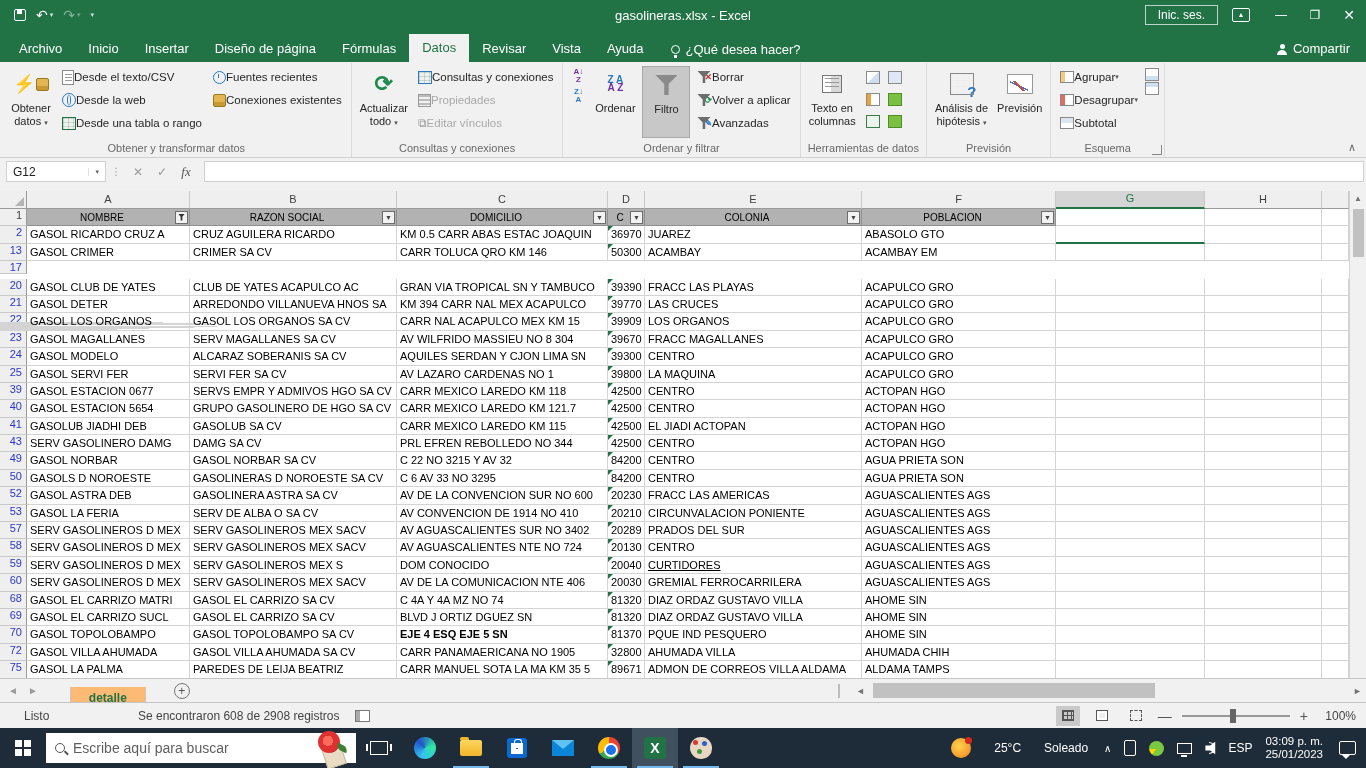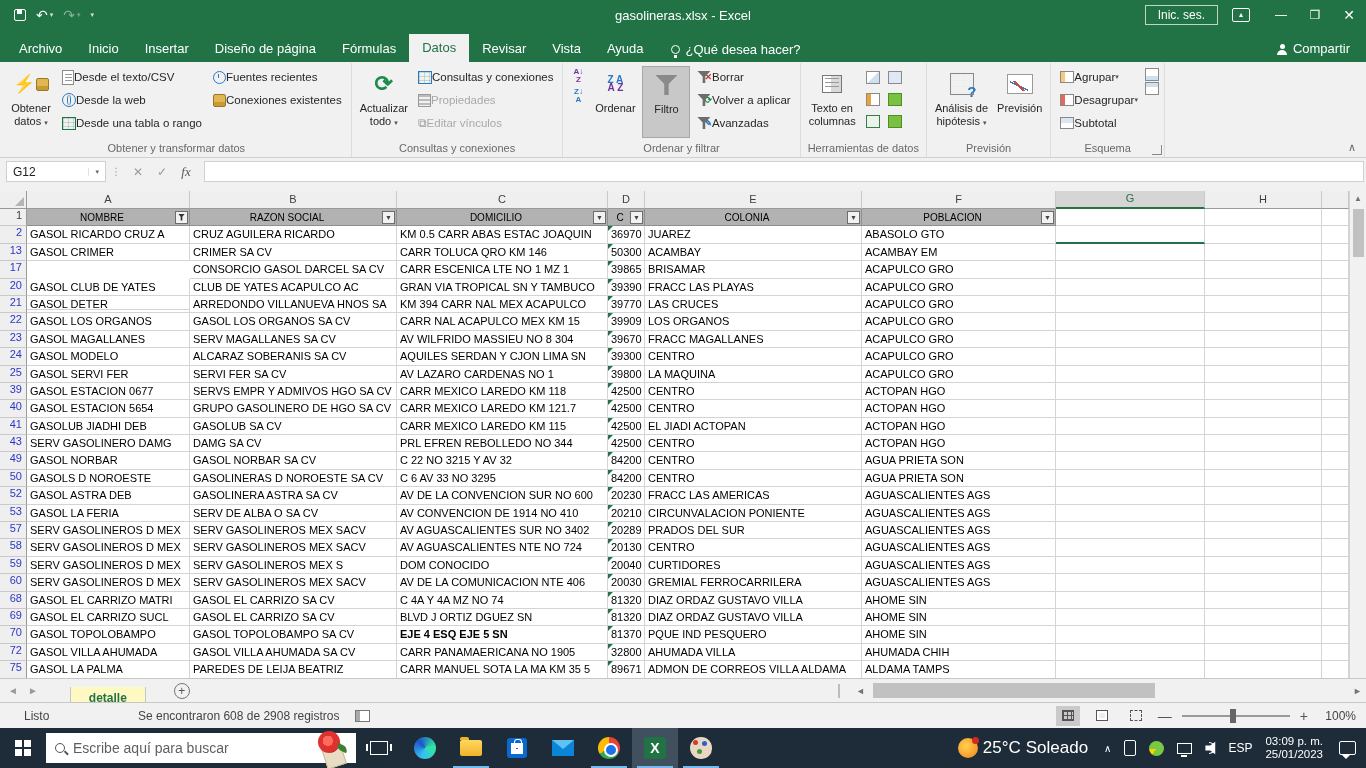--- a/index.html
+++ b/index.html
@@ -113,21 +113,21 @@
   .filterbtn .fun { width:7px; height:7px; clip-path:polygon(0 0,100% 0,62% 45%,62% 100%,38% 100%,38% 45%); background:#333; }
   .err:before { content:""; position:absolute; left:0; top:0; border-top:5px solid #217346; border-right:5px solid transparent; }
   .selunder { border-bottom:2px solid #217346 !important; }
   .vscroll { position:absolute; right:0; top:0; bottom:0; width:17px; background:#f1f1f1; border-left:1px solid #d4d4d4; display:flex; flex-direction:column; align-items:center; }
   .varrow { font-size:8px; color:#747474; height:16px; line-height:16px; }
   .vthumb { width:11px; height:48px; background:#c1c1c1; margin-top:2px; }
 
   
   .sheetbar { height:24px; background:#f1f1f1; border-top:1px solid #c6c6c6; display:flex; align-items:center; flex:none; }
   .snav { color:#9a9a9a; font-size:10px; padding:0 8px; letter-spacing:10px; }
-  .sheettab { height:100%; background:#fef9c3; border-left:1px solid #c6c6c6; border-right:1px solid #c6c6c6; border-bottom:2px solid #217346; color:#217346; font-weight:bold; font-size:12px; display:flex; align-items:center; padding:0 18px; margin-left:14px;margin-top:16px; }
+  .sheettab { height:100%; background:#fdba74; border-left:1px solid #c6c6c6; border-right:1px solid #c6c6c6; border-bottom:2px solid #217346; color:#217346; font-weight:bold; font-size:12px; display:flex; align-items:center; padding:0 18px; margin-left:14px;margin-top:16px; }
   .addsheet { width:16px; height:16px; border:1px solid #767676; border-radius:50%; color:#555; font-size:12px; line-height:14px; text-align:center; margin-left:28px; }
   .hscroll { margin-left:auto; display:flex; align-items:center; width:528px; height:100%; }
   .splitter { width:8px; height:14px; border-left:2px solid #bdbdbd; margin-right:6px; }
   .harrow { color:#747474; font-size:9px; width:17px; text-align:center; }
   .htrack { flex:1; height:100%; position:relative; }
   .hthumb { position:absolute; left:4px; top:4px; height:15px; width:282px; background:#c1c1c1; }
 
   
   .statusbar { height:26px; background:#f1f1f1; border-top:1px solid #c6c6c6; display:flex; align-items:center; font-size:12px; color:#444; flex:none; }
   .st-mode { padding-left:24px; width:120px; }
@@ -170,21 +170,21 @@
   .store { width:20px; height:20px; background:#0a68d1; border-radius:3px; position:relative; }
   .store:before { content:""; position:absolute; inset:5px 4px 4px 4px; background:linear-gradient(#fff 45%, transparent 45%, transparent 55%, #fff 55%), linear-gradient(90deg,#fff 45%, transparent 45%, transparent 55%, #fff 55%); }
   .store:after { content:""; position:absolute; top:1px; left:7px; width:6px; height:4px; border:1.5px solid #fff; border-bottom:none; border-radius:3px 3px 0 0; }
   .mail { width:22px; height:16px; background:#0b85d8; position:relative; overflow:hidden; }
   .mail:before { content:""; position:absolute; left:0; top:0; border-left:11px solid transparent; border-right:11px solid transparent; border-top:9px solid #5fc3f2; }
   .chrome { width:22px; height:22px; border-radius:50%; background:conic-gradient(#ea4335 0 33%, #34a853 33% 66%, #fbbc05 66% 100%); position:relative; }
   .chrome:after { content:""; position:absolute; left:6px; top:6px; width:10px; height:10px; border-radius:50%; background:#1a73e8; border:2px solid #fff; }
   .xlicon { width:22px; height:22px; background:#217346; border-radius:3px; color:#fff; font-weight:bold; font-size:14px; display:flex; align-items:center; justify-content:center; }
   .paint { width:22px; height:22px; border-radius:50% 50% 48% 52%; background:#e8d8c3; position:relative; }
   .paint:before { content:""; position:absolute; left:3px; top:3px; width:5px; height:5px; border-radius:50%; background:#d23b2e; box-shadow:9px 1px 0 #2a62c9, 4px 9px 0 #3e9b3e; }
-  .tweather { margin-left:auto; display:flex; align-items:center; gap:5px; font-size:17px; padding-right:6px; }
+  .tweather { margin-left:auto; display:flex; align-items:center; gap:23px; font-size:12px; padding-right:6px; }
   .sun { width:20px; height:20px; border-radius:50%; background:radial-gradient(circle at 40% 40%, #ffd34d, #f2801e); position:relative; }
   .sun:after { content:""; position:absolute; right:-1px; top:-1px; width:7px; height:7px; border-radius:50%; background:#d42a1e; }
   .tray { display:flex; align-items:center; gap:13px; padding:0 10px; }
   .chev { font-size:10px; }
   .connect { width:12px; height:16px; border:1.5px solid #fff; border-radius:2px; }
   .shield { width:15px; height:15px; border-radius:50%; background:conic-gradient(#7ac943 0 60%, #ffd500 60% 75%, #7ac943 75% 100%); }
   .net { width:15px; height:11px; border:1.5px solid #fff; position:relative; }
   .net:after { content:""; position:absolute; left:3px; bottom:-4px; width:6px; height:1.5px; background:#fff; box-shadow:-3px -0px 0 -0px transparent; }
   .spk { width:14px; height:14px; clip-path:polygon(0 32%, 34% 32%, 70% 5%, 70% 95%, 34% 68%, 0 68%); background:#fff; }
   .spkw { width:6px; height:12px; border:1.5px solid #fff; border-left:none; border-radius:0 8px 8px 0; margin-left:-10px; }
@@ -509,21 +509,21 @@
         <div class="cell" style="width: 163px; line-height: 16.4px;">GASOL CRIMER</div>
         <div class="cell" style="width: 207px; line-height: 16.4px;">CRIMER SA CV</div>
         <div class="cell" style="width: 211px; line-height: 16.4px;">CARR TOLUCA QRO KM 146</div>
         <div class="cell err" style="width: 37px; line-height: 16.4px;">50300</div>
         <div class="cell" style="width: 217px; line-height: 16.4px;">ACAMBAY</div>
         <div class="cell" style="width: 194px; line-height: 16.4px;">ACAMBAY EM</div>
         <div class="cell" style="width: 149px;"></div>
         <div class="cell" style="width: 117px;"></div>
         <div class="cell" style="width: 27px;"></div>
       </div>
-      <div class="grow" style="height: 17.4px;">
+      <div class="grow" style="height: 17.4px; flex-direction: column;">
         <div class="rowhdr blue">17</div>
         <div class="cell" style="width: 163px; line-height: 16.4px; margin-top: 48px;">CONSORCIO GASOL DARCEL</div>
         <div class="cell" style="width: 207px; line-height: 16.4px;">CONSORCIO GASOL DARCEL SA CV</div>
         <div class="cell" style="width: 211px; line-height: 16.4px;">CARR ESCENICA LTE NO 1 MZ 1</div>
         <div class="cell err" style="width: 37px; line-height: 16.4px;">39865</div>
         <div class="cell" style="width: 217px; line-height: 16.4px;">BRISAMAR</div>
         <div class="cell" style="width: 194px; line-height: 16.4px;">ACAPULCO GRO</div>
         <div class="cell" style="width: 149px;"></div>
         <div class="cell" style="width: 117px;"></div>
         <div class="cell" style="width: 27px;"></div>
@@ -719,21 +719,21 @@
         <div class="cell" style="width: 149px;"></div>
         <div class="cell" style="width: 117px;"></div>
         <div class="cell" style="width: 27px;"></div>
       </div>
       <div class="grow" style="height: 17.4px;">
         <div class="rowhdr blue">59</div>
         <div class="cell" style="width: 163px; line-height: 16.4px;">SERV GASOLINEROS D MEX</div>
         <div class="cell" style="width: 207px; line-height: 16.4px;">SERV GASOLINEROS MEX S</div>
         <div class="cell" style="width: 211px; line-height: 16.4px;">DOM CONOCIDO</div>
         <div class="cell err" style="width: 37px; line-height: 16.4px;">20040</div>
-        <div class="cell" style="width: 217px; line-height: 16.4px;">CURTIDORES</div>
+        <div class="cell" style="width: 217px; line-height: 16.4px; text-decoration: underline;">CURTIDORES</div>
         <div class="cell" style="width: 194px; line-height: 16.4px;">AGUASCALIENTES AGS</div>
         <div class="cell" style="width: 149px;"></div>
         <div class="cell" style="width: 117px;"></div>
         <div class="cell" style="width: 27px;"></div>
       </div>
       <div class="grow" style="height: 17.4px;">
         <div class="rowhdr blue">60</div>
         <div class="cell" style="width: 163px; line-height: 16.4px;">SERV GASOLINEROS D MEX</div>
         <div class="cell" style="width: 207px; line-height: 16.4px;">SERV GASOLINEROS MEX SACV</div>
         <div class="cell" style="width: 211px; line-height: 16.4px;">AV DE LA COMUNICACION NTE 406</div>

